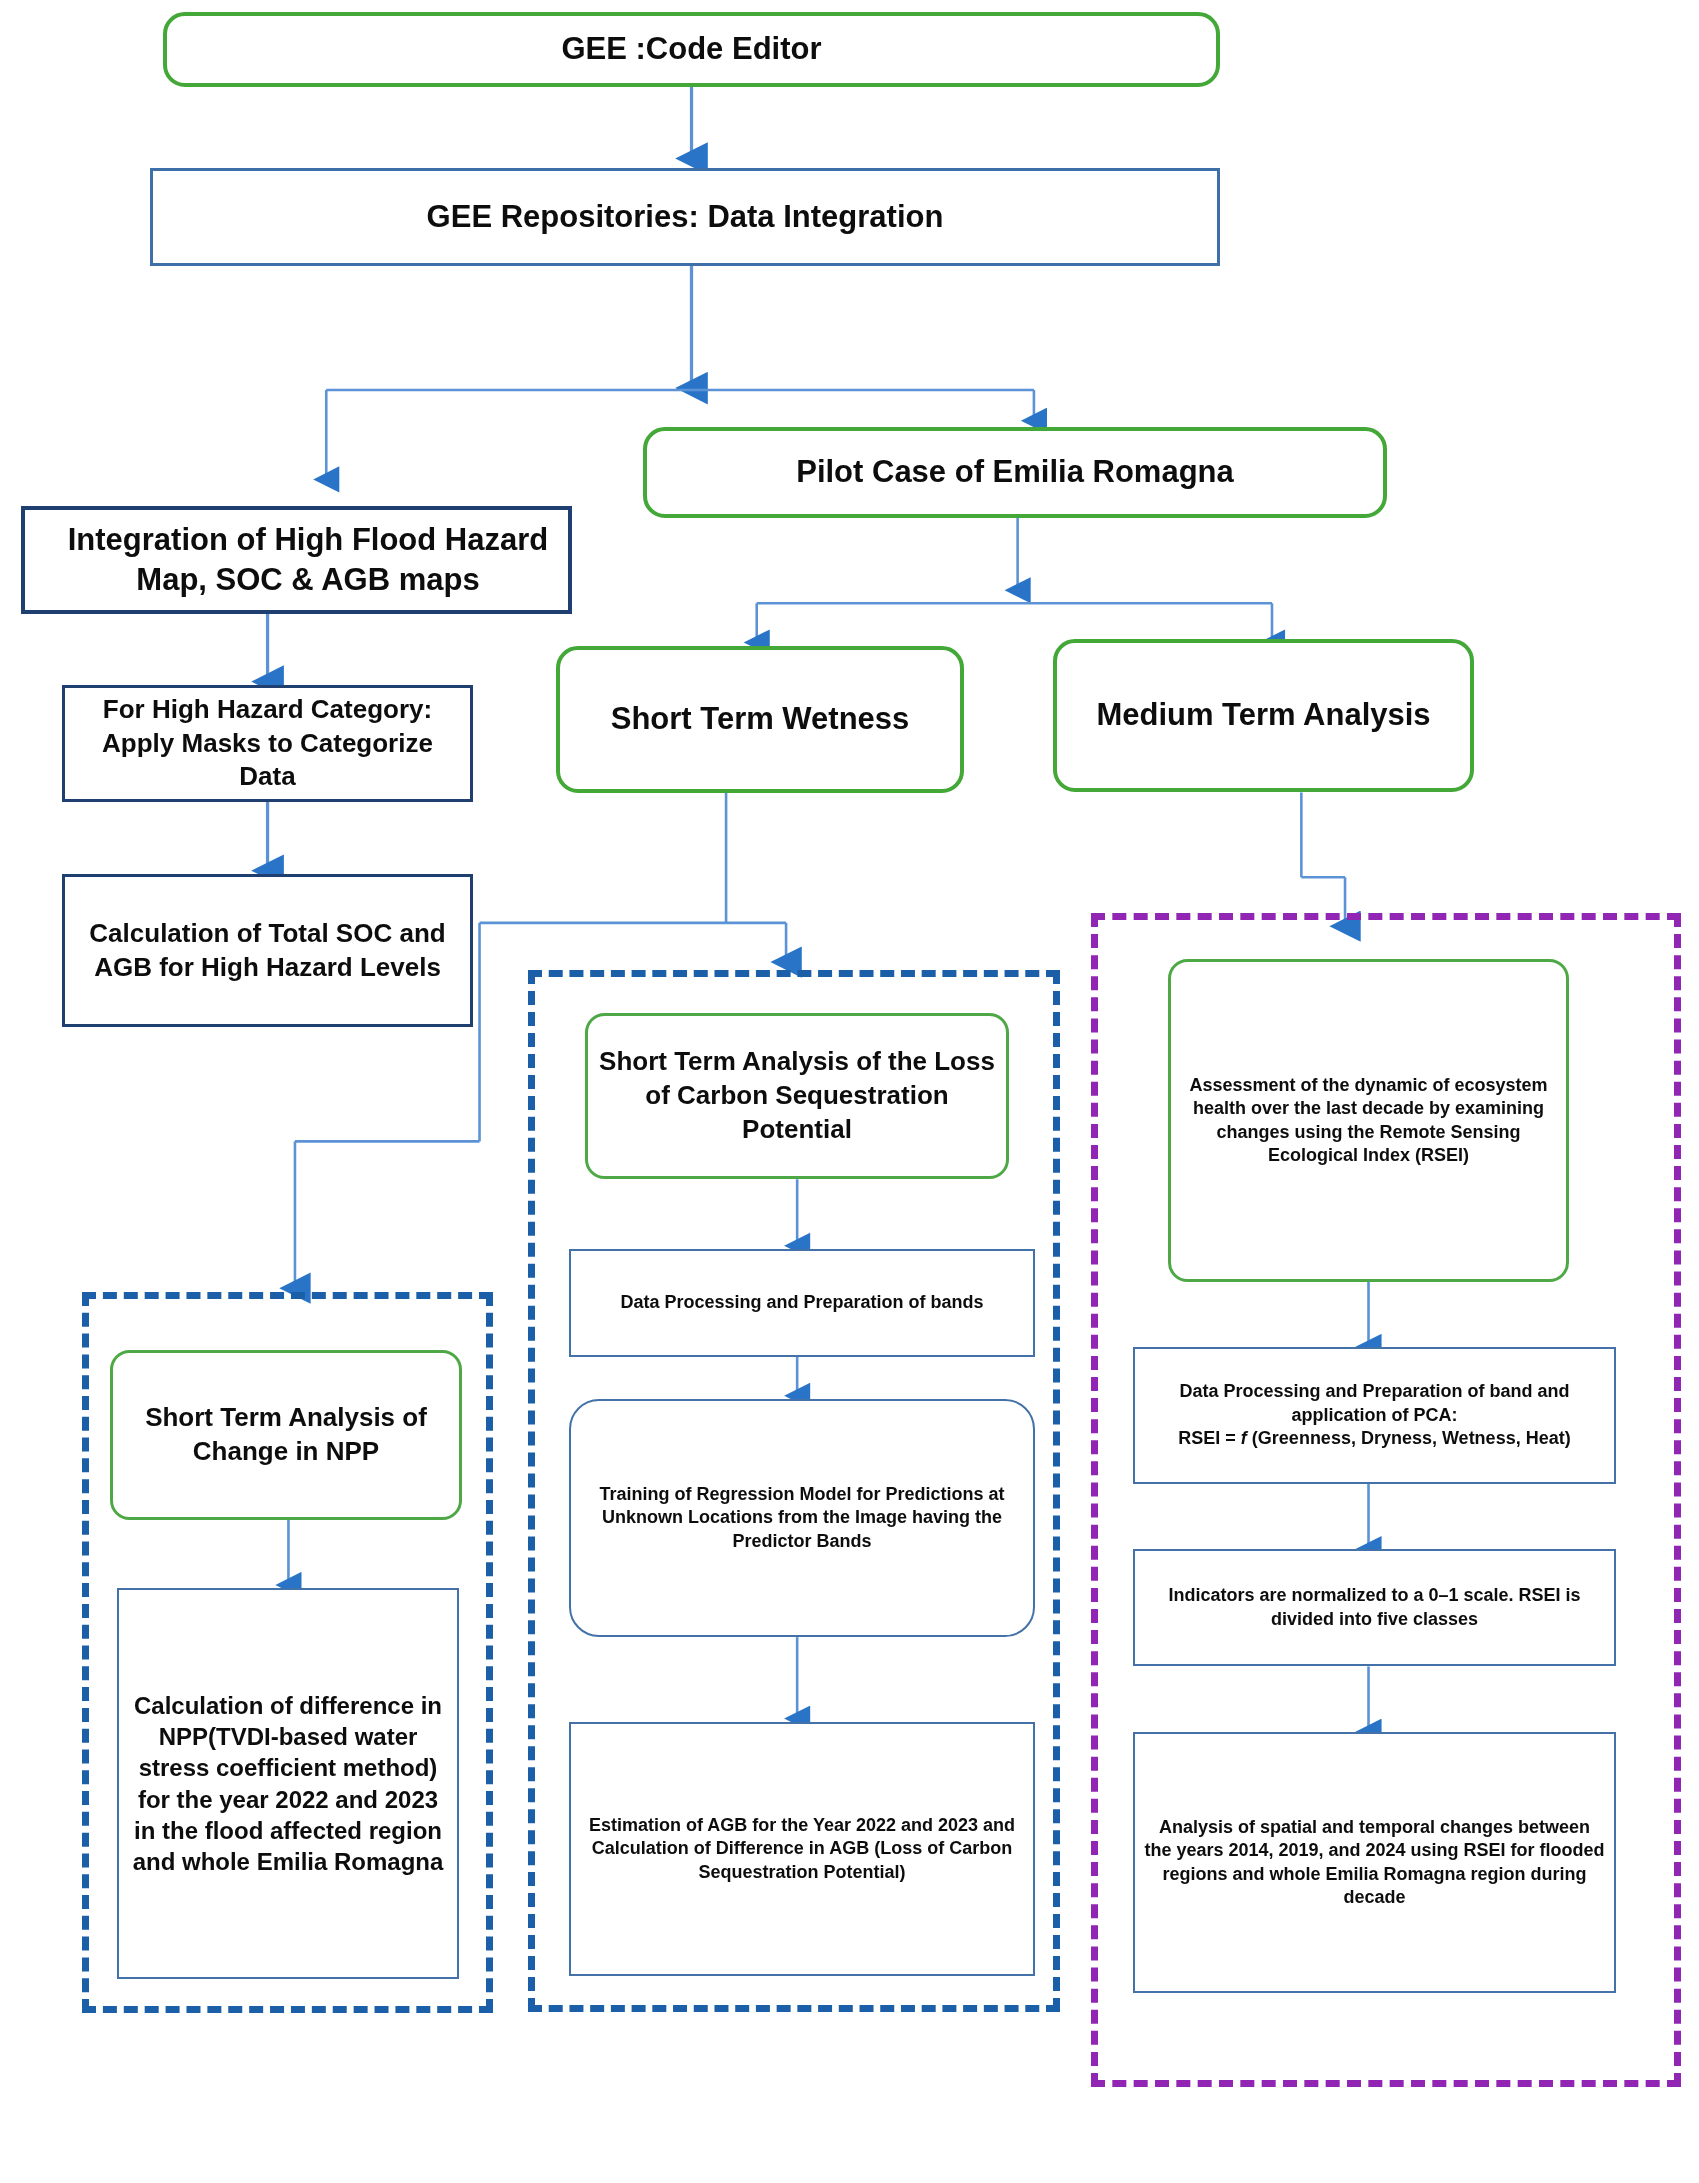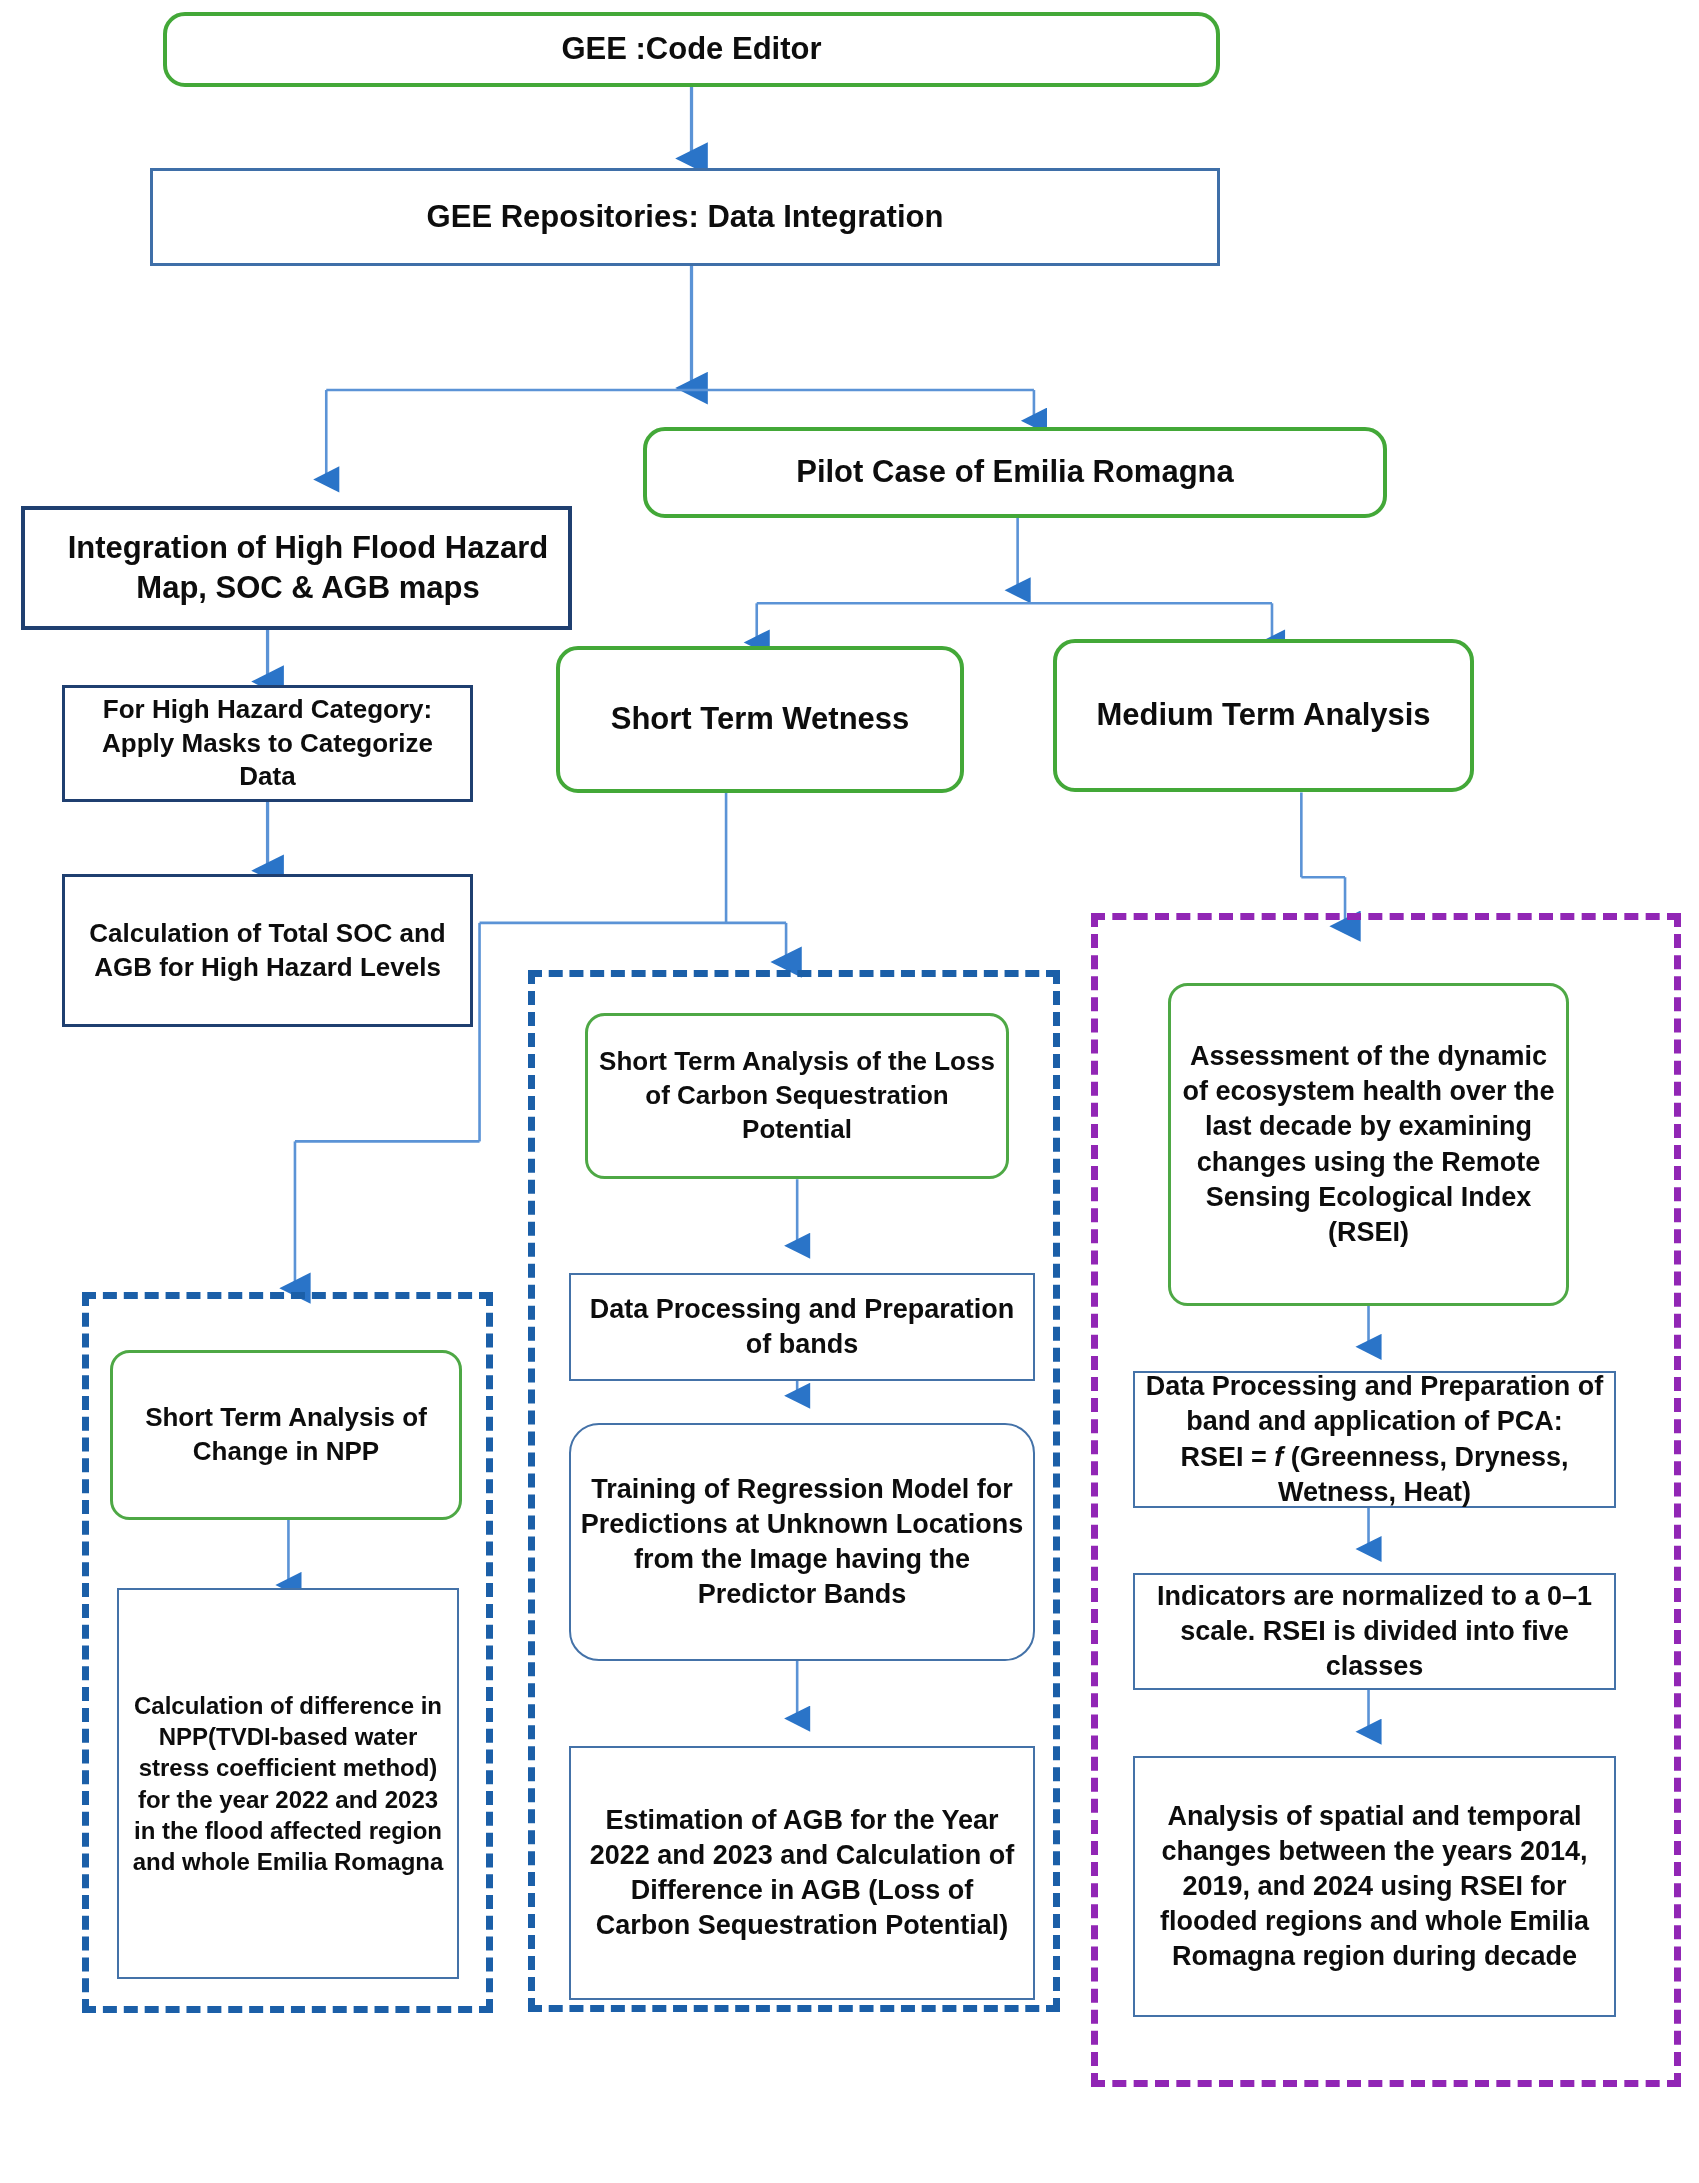--- a/index.html
+++ b/index.html
@@ -66,21 +66,21 @@
     z-index: 2;
   }
   .grp-blue {
     border: 7.8px dashed #1b5fa8;
   }
   .grp-purple {
     border: 7.8px dashed #9126b5;
   }
   .t28 { font-size: 26px; }
   .t34 { font-size: 31px; }
-  .t30 { font-size: 27px; margin-top: 24px; }
+  .t30 { font-size: 18px; }
   .t26 { font-size: 24px; }
   .ital { font-style: italic; font-weight: bold; }
 </style>
 </head>
 <body>
 
 <div id="canvas">
 
   <svg class="wires" viewBox="0 0 2606 3347">
     <defs>
@@ -129,21 +129,21 @@
     <path d="M2098,2275 L2098,2375" stroke="#5b93d6" stroke-width="4" fill="none" marker-end="url(#ah)"></path>
     <path d="M2098,2555 L2098,2655" stroke="#5b93d6" stroke-width="4" fill="none" marker-end="url(#ah)"></path>
   </svg>
 
   <div class="node green t34" style="left:163px; top:11.7px; width:1057px; height:75px;">GEE :Code Editor</div>
 
   <div class="node blue t34" style="left:150px; top:168px; width:1070px; height:98px;">GEE Repositories: Data Integration</div>
 
   <div class="node green t34" style="left:643px; top:427px; width:744px; height:91px;">Pilot Case of Emilia  Romagna</div>
 
-  <div class="node navy t34" style="left:21px; top:506px; width:551px; height:124px;padding-left:32px;">Integration of High Flood Hazard Map, SOC &amp; AGB maps</div>
+  <div class="node navy t34" style="left:21px; top:506px; width:551px; height:108px;padding-left:32px;">Integration of High Flood Hazard Map, SOC &amp; AGB maps</div>
 
   <div class="node navy-med t28" style="left:62px; top:685px; width:411px; height:117px;">For High Hazard Category: Apply Masks to Categorize Data</div>
 
   <div class="node navy-med t28" style="left:62px; top:874px; width:411px; height:153px;">Calculation of Total SOC and AGB for High Hazard Levels</div>
 
   <div class="node green t34" style="left:556px; top:646px; width:408px; height:147px;">Short Term Wetness</div>
 
   <div class="node green t34" style="left:1053px; top:639px; width:421px; height:153px;">Medium Term Analysis</div>
 
   <div class="group grp-blue" style="left:82px; top:1292px; width:411px; height:721px;"></div>

